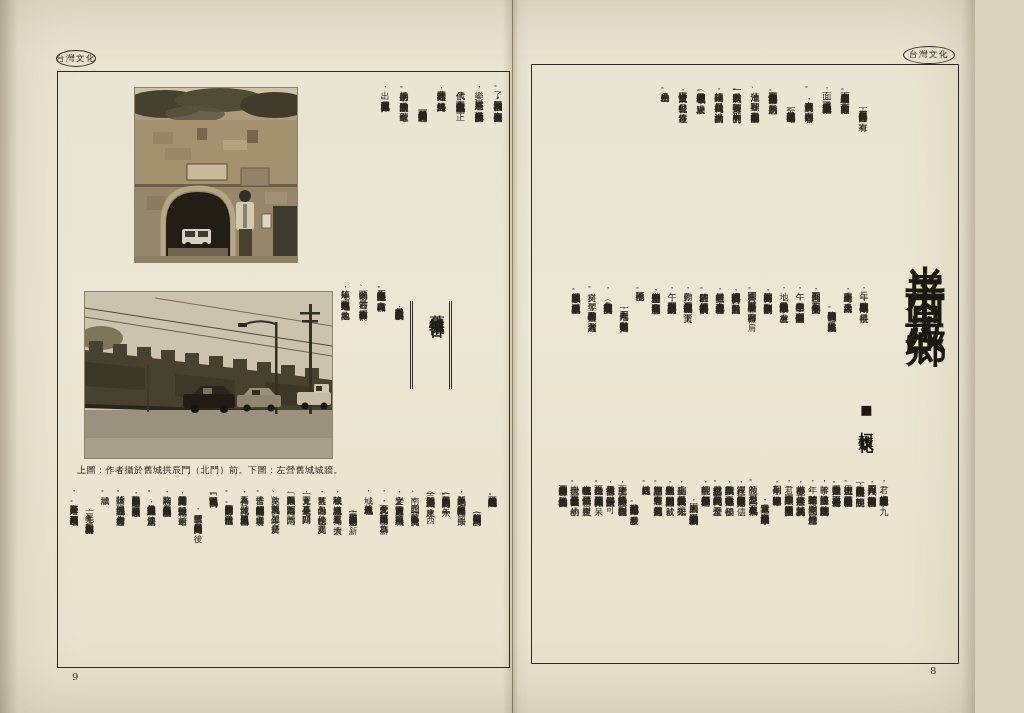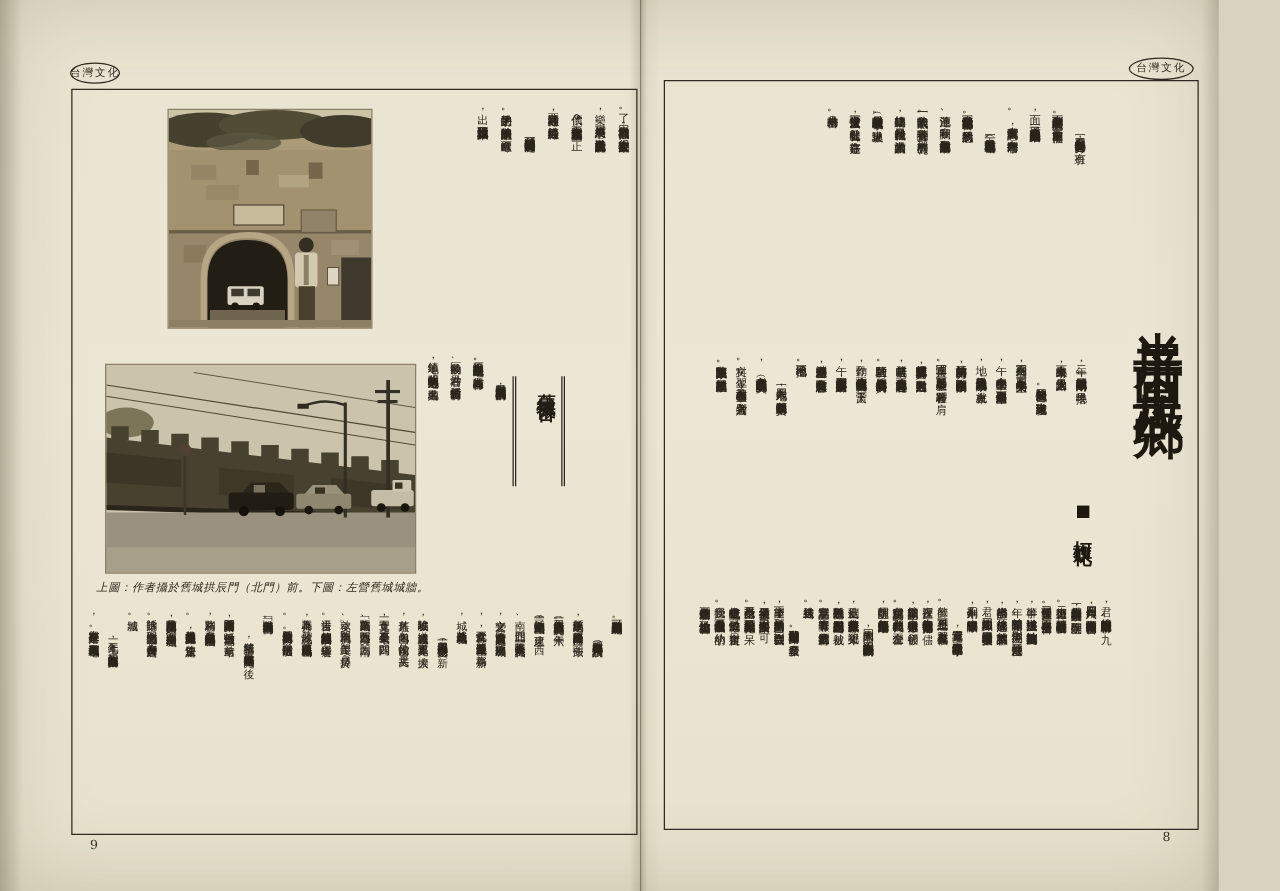--- a/index.html
+++ b/index.html
@@ -84,21 +84,21 @@
   }
   .author-line .bullet{font-size:13px;}
 
   .photo{position:absolute;outline:1px solid #8d8066;background:#b3a380;}
   .photo.p1{left:135px;top:88px;width:162px;height:174px;}
   .photo.p2{left:85px;top:292px;width:247px;height:166px;}
   .photo svg{display:block;}
 
   .caption{
     position:absolute;left:77px;top:464px;width:320px;
-    font-size:9px;letter-spacing:.5px;color:#2b261c;font-style:italic;
+    font-size:9px;letter-spacing:.5px;color:#2b261c;
     white-space:nowrap;
   }
 </style>
 </head>
 <body>
 
 <div class="spread">
 
   <div class="edge-shade-left"></div>
   <div class="edge-shade-right"></div>

